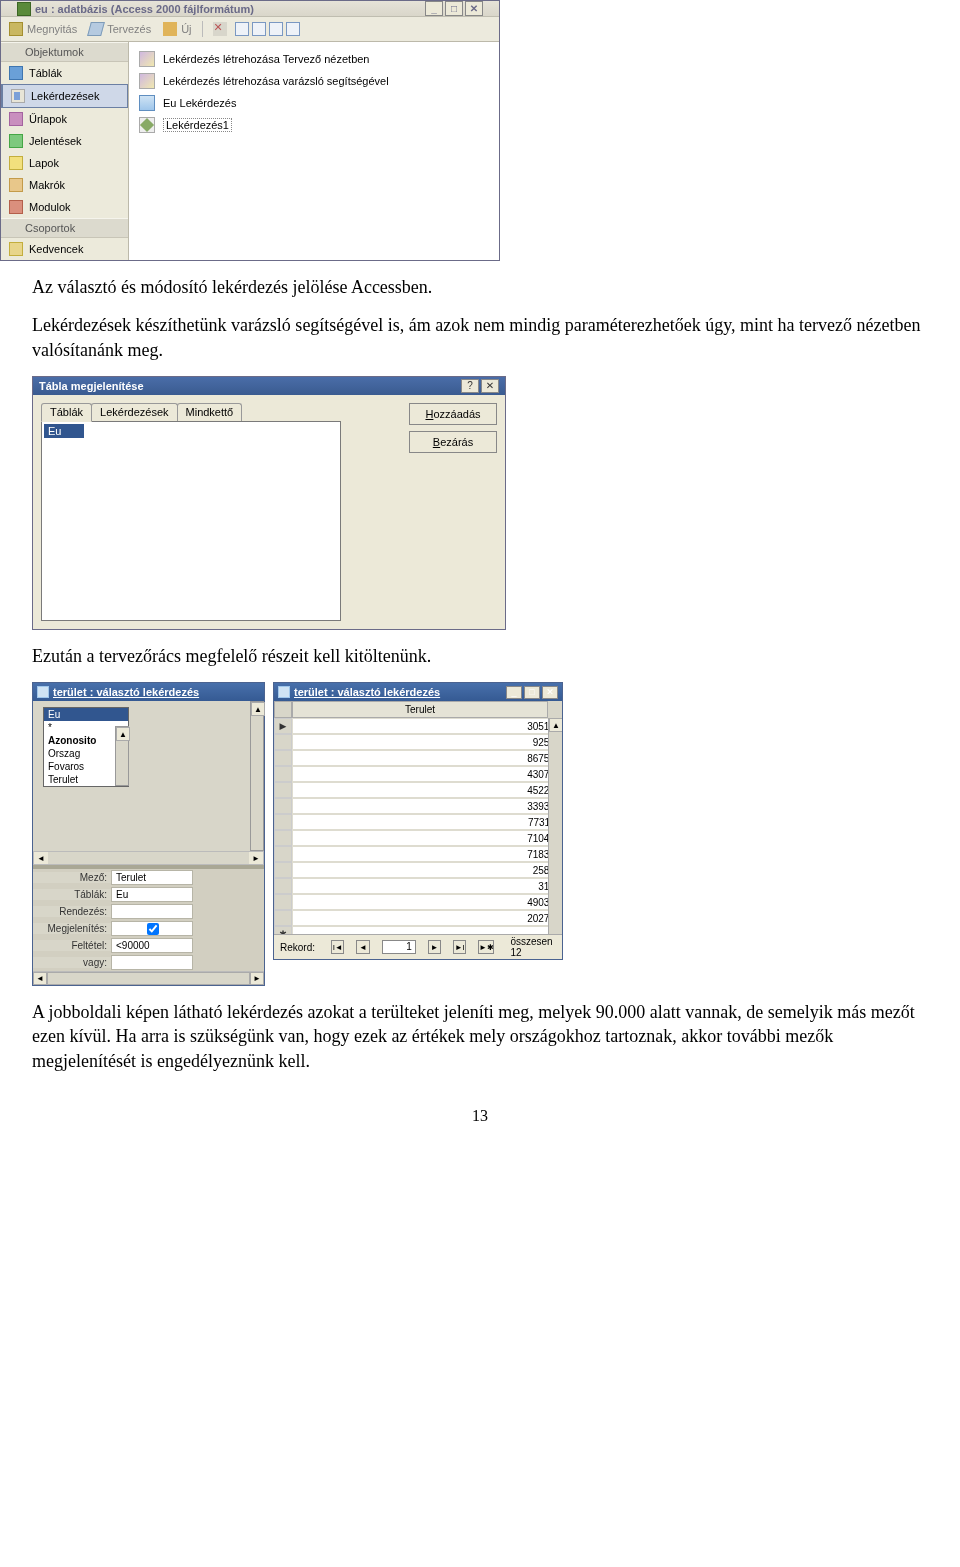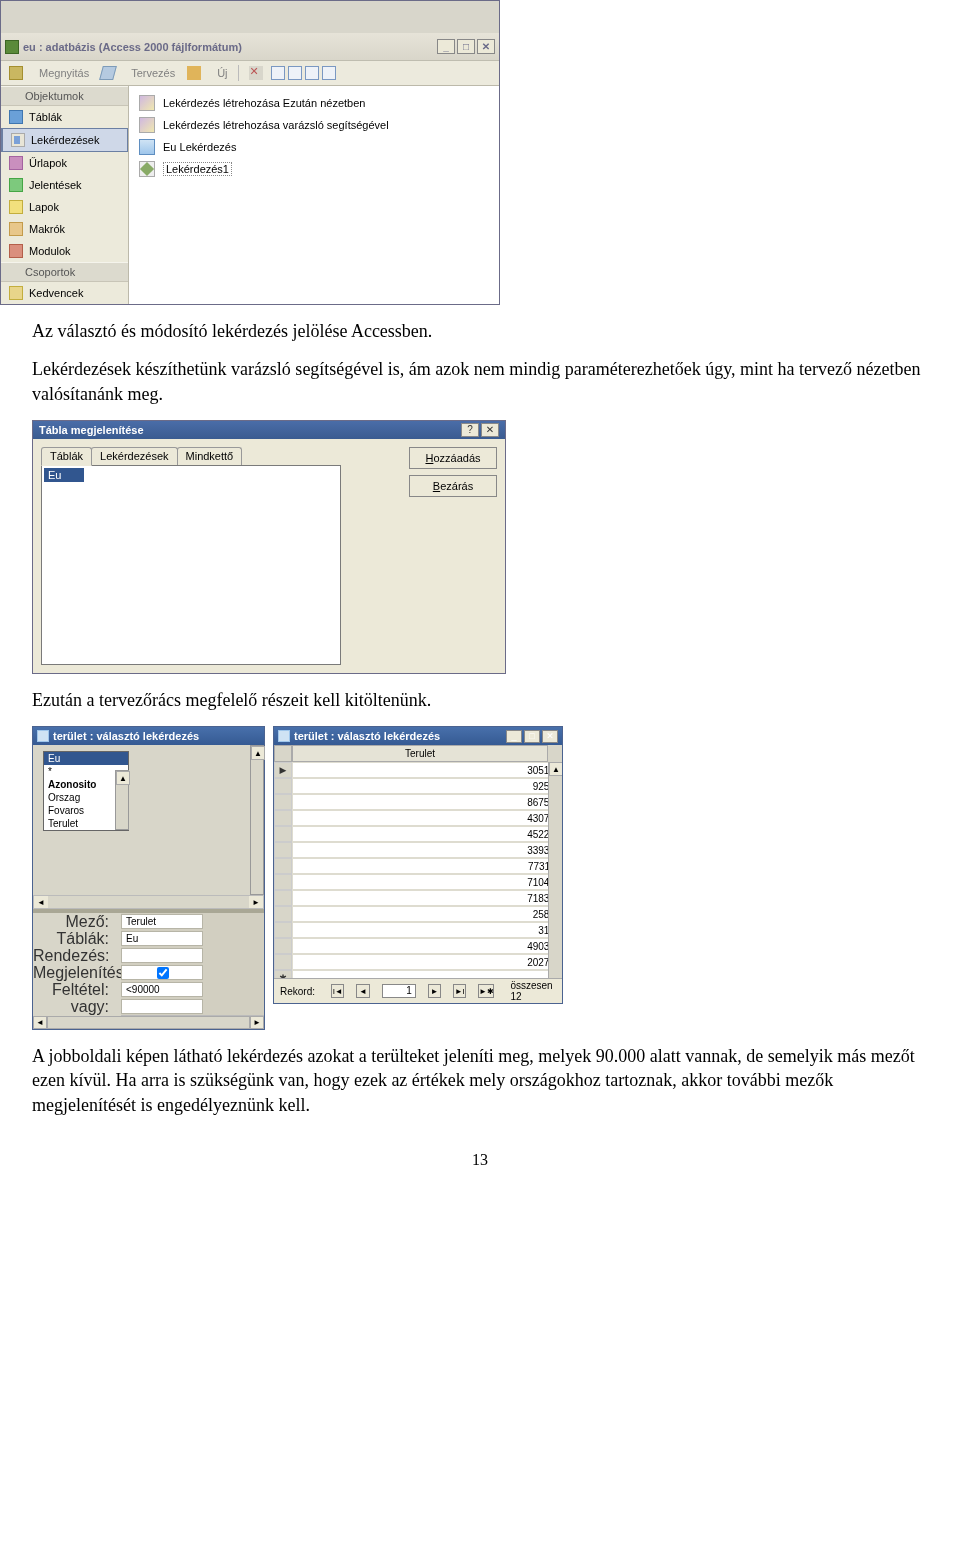--- a/index.html
+++ b/index.html
@@ -16,38 +16,38 @@
 
   
   .win {
     border: 1px solid #6b6b88;
     background: #d8d6cb;
     width: 500px;
   }
   .titlebar {
     display: flex; align-items: center;
     background: linear-gradient(#e6e3d8,#d9d6ca);
-    padding: 2px 4px; height: 28px;
+    padding: 2px 16px; height: 16px;
     border-bottom: 1px solid #bfbdb0;
-    color: #6a6a88; font-weight: bold; margin-top: 32px;
+    color: #6a6a88; font-weight: bold;
   }
   .titlebar .app-icon { width: 14px; height: 14px; background:#5a8a3a; margin-right:4px; border:1px solid #3c6624;}
   .titlebar .title { flex:1; }
   .titlebar .w-btn {
     width: 18px; height: 15px; margin-left: 2px;
     background:#ece9d8; border:1px solid #888;
     display:flex; align-items:center; justify-content:center;
     font-family: Arial; font-size:10px; line-height:1;
   }
   .toolbar {
     display:flex; align-items:center; gap:4px;
     padding:3px 4px; background:#eceadd;
     border-bottom:1px solid #bcb9aa;
   }
-  .tb-btn { display:flex; align-items:center; gap:16px; padding:2px 4px; color:#808080; }
+  .tb-btn { display:flex; align-items:center; gap:4px; padding:2px 4px; color:#808080; }
   .tb-sep { width:1px; height:16px; background:#bbb; margin:0 2px; }
   .tb-icon { width:14px; height:14px; display:inline-block; }
   .tb-icon.key    { background:#c9b761; border:1px solid #a48f2f; }
   .tb-icon.pencil { background:#b5cae0; border:1px solid #7d9bb8; transform:skewX(-15deg); }
   .tb-icon.star   { background:#e0b45a; }
   .tb-icon.x      { background:#d8d6cb; position:relative; }
   .tb-icon.x::before { content:"✕"; color:#b55; font-size:11px; position:absolute; left:1px; top:-1px;}
   .mini-icons { display:flex; gap:3px; }
   .mini-icons span { width:14px; height:14px; border:1px solid #7a98c2; background:#eef2f8;}
   .db-body { display:flex; }
@@ -110,40 +110,40 @@
   .qrow { display:flex; gap:8px; align-items:flex-start; }
 
   .qwin {
     border:1px solid #4b6390; background:#ece9d8;
   }
   .qwin .qtitle {
     display:flex; align-items:center; background:linear-gradient(#4870ab,#355a93);
     color:#fff; padding:2px 4px; height:18px;
   }
   .qwin .qtitle .qi { width:12px; height:12px; background:#cfe3f4; border:1px solid #9fc6eb; margin-right:4px; }
-  .qwin .qtitle .t { flex:1; font-weight:bold; }
+  .qwin .qtitle .t { flex:1; font-weight:bold;text-decoration:underline; }
   .qwin .qtitle .wbtn{ width:16px; height:13px; background:#ece9d8; border:1px solid #888; margin-left:2px; font-size:9px; display:flex;align-items:center;justify-content:center;}
 
   
   .design-top{ background:#d8d6c9; padding:6px; height:150px; position:relative;}
   .fieldbox{
     width:86px; background:#fff; border:1px solid #666; position:absolute; left:10px; top:6px;
   }
   .fieldbox .fbt{ background:#31568f; color:#fff; padding:1px 4px; font-size:10px;}
   .fieldbox .fi{ padding:1px 4px; font-size:10px; }
   .fieldbox .fi.bold{ font-weight:bold; }
   .sb{ background:#d8d6c9; border:1px solid #999; }
   .vscroll{ position:absolute; right:-1px; top:18px; bottom:0; width:14px;}
   .vscroll.outer{ right:0; top:0; bottom:0; }
   .hscroll-top{ height:14px; border:1px solid #bbb; background:#d8d6c9; display:flex;}
   .hscroll-top .arrow{ width:14px; display:flex;align-items:center;justify-content:center;font-size:8px;background:#ece9d8;}
   .split{ height:4px; background:#a9a795;}
   .grid{ background:#d2cfc1; padding:0; }
   .grow{ display:flex; align-items:center; height:17px; }
-  .grow .glabel{ width:88px; text-align:right; padding-right:12px; color:#333; font-size:16px; background:#d8d6c9;}
+  .grow .glabel{ width:78px; text-align:right; padding-right:4px; color:#333; font-size:10px; background:#d8d6c9;}
   .grow .gcell{ width:82px; background:#fff; border:1px solid #b7b5a7; height:15px; font-size:10px; padding:0 4px; display:flex;align-items:center; }
   .grow .gcell.chk{ justify-content:center;}
   .grow .gcell.chk input{ width:12px; height:12px;}
   .leftwin{ width:233px; }
   .left-hscroll{ height:14px; display:flex; background:#d8d6c9; border-top:1px solid #bbb;}
   .left-hscroll .ar{width:14px; background:#ece9d8; border:1px solid #aaa; font-size:8px; display:flex;align-items:center;justify-content:center;}
   .left-hscroll .track{flex:1; border:1px solid #aaa;}
 
   
   .rightwin{ width:290px; }
@@ -236,21 +236,21 @@
       <div class="sec-h">Csoportok</div>
       <div class="sitem">
         <span class="sicon fav"></span>
         <span>Kedvencek</span>
       </div>
     </div>
     <div class="content-pane">
       <div id="content-rows">
           <div class="row">
             <span class="cicon wiz"></span>
-            <span class="lbl">Lekérdezés létrehozása Ezután nézetben</span>
+            <span class="lbl">Lekérdezés létrehozása Tervező nézetben</span>
           </div>
           <div class="row">
             <span class="cicon wiz"></span>
             <span class="lbl">Lekérdezés létrehozása varázsló segítségével</span>
           </div>
           <div class="row">
             <span class="cicon query"></span>
             <span class="lbl">Eu Lekérdezés</span>
           </div>
           <div class="row sel-row">

